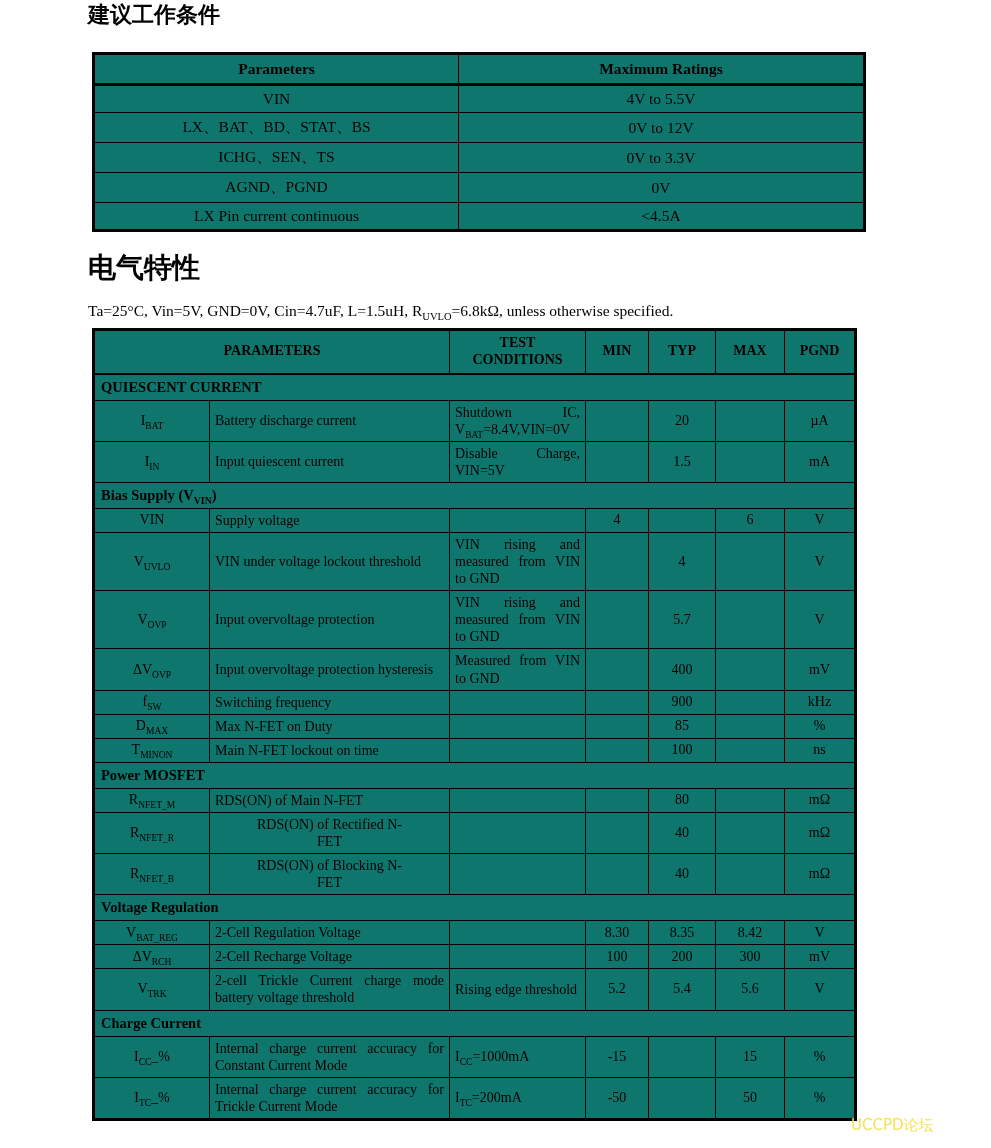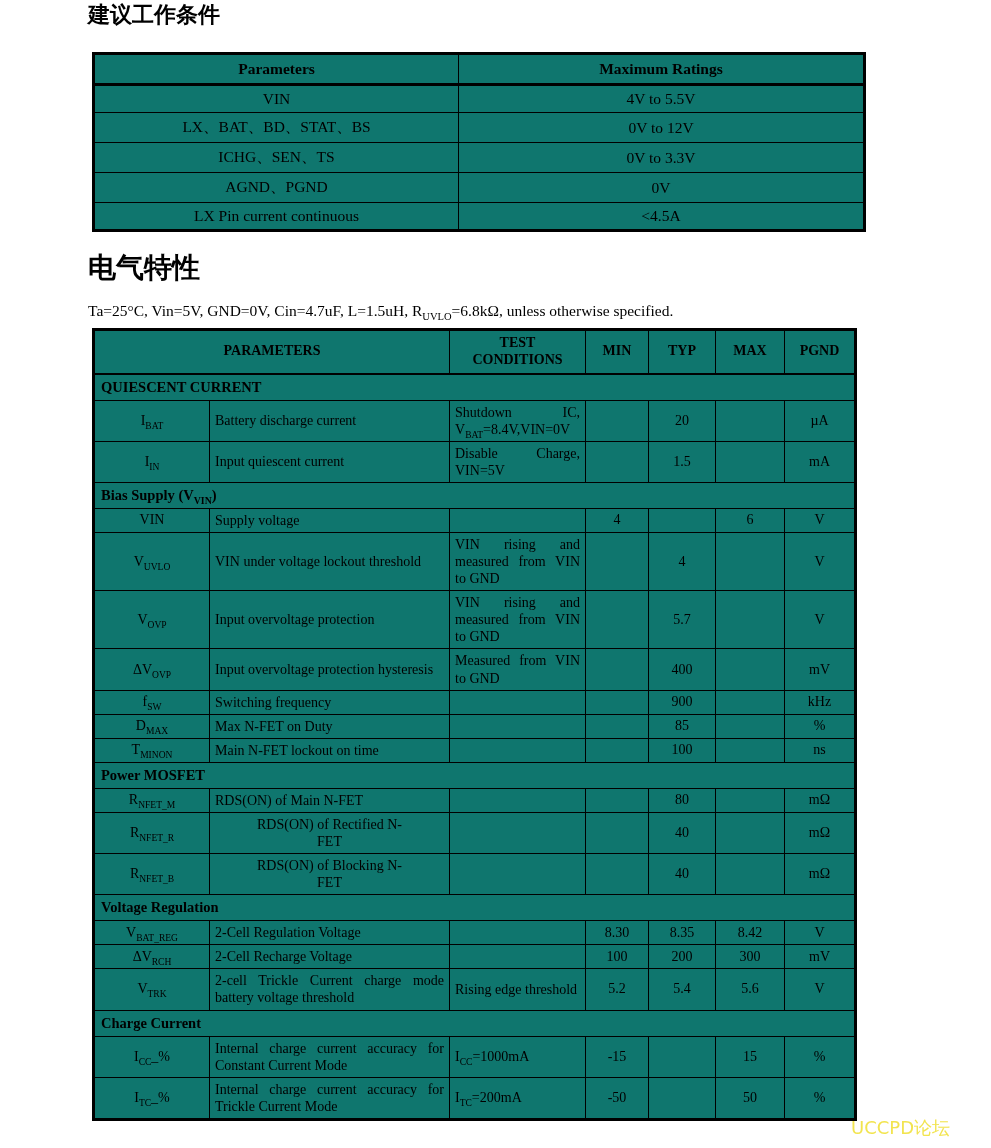--- a/index.html
+++ b/index.html
@@ -25,21 +25,21 @@
   #table2 th,#table2 td{border:1px solid #000;vertical-align:middle;padding:3px 5px;}
   #table2 thead th{text-align:center;font-weight:bold;border-bottom:2px solid #000;padding:4px 2px;line-height:1.2;}
   #table2 td.c{text-align:center;}
   #table2 td.j{text-align:justify;overflow-wrap:anywhere;line-height:1.22;}
   #table2 td.cn{text-align:center;}
   #table2 td.section{font-weight:bold;text-align:left;padding:4px 6px;font-size:14.5px;}
 
   .watermark{
     position:absolute;left:851px;top:1116px;
     font-family:"DejaVu Sans","Liberation Sans",sans-serif;
-    font-size:18px;font-weight:400;white-space:nowrap;
+    font-size:15px;font-weight:400;white-space:nowrap;
   }
 </style>
 </head>
 <body>
 
 <h2 id="title1" class="sec-title">建议工作条件</h2>
 
 <table id="table1">
   <colgroup>
       <col style="width:365px">

